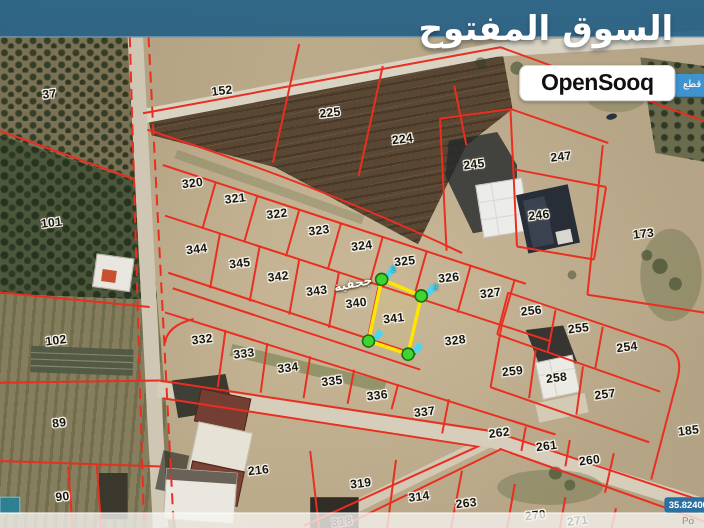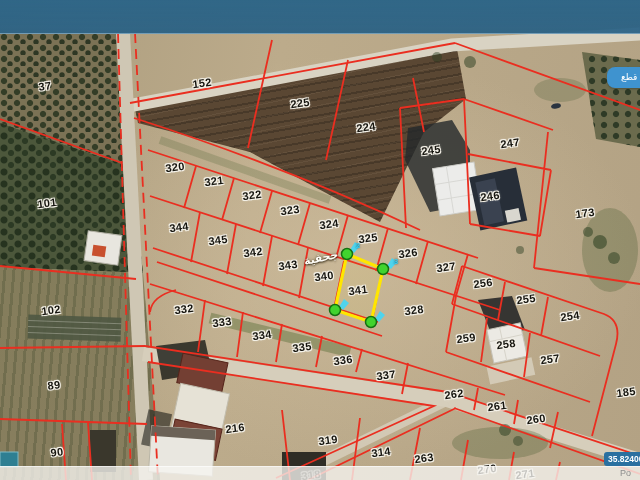--- a/index.html
+++ b/index.html
@@ -256,17 +256,21 @@
       <div class="plabel" style="left: 424px; top: 458px;">263</div>
       <div class="plabel" style="left: 487px; top: 469px;">270</div>
       <div class="plabel" style="left: 525px; top: 474px;">271</div>
       <div class="plabel faded" style="left: 311px; top: 475px;">318</div>
       <div class="mlabel" style="left: 358px; top: 245px;">2</div>
       <div class="mlabel" style="left: 396px; top: 261px;">3</div>
     </div>
   <div class="place-label">جحفية</div>
 
   <div class="top-bar"></div>
+  <div class="logo-ar">السوق المفتوح</div>
+  <div class="logo-card">
+    <span>OpenSooq</span>
+  </div>
   <div class="side-badge">اء قطع</div>
   <div class="bottom-strip"></div>
   <div class="coord-label">35.82400,3</div>
   <div class="powered">Po</div>
 </div>
 
 </body></html>

